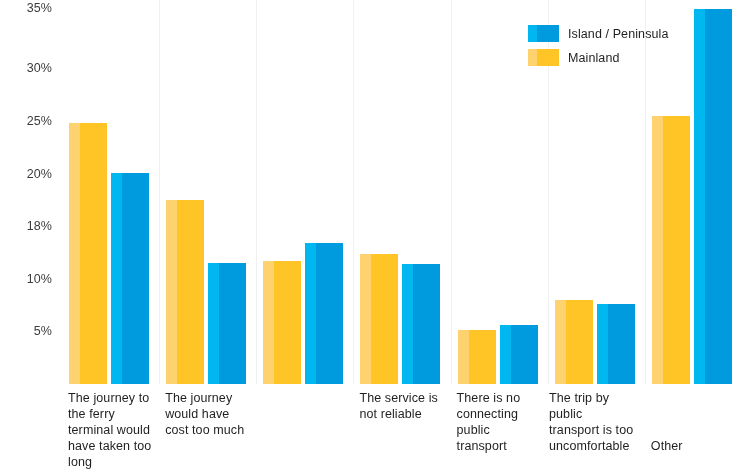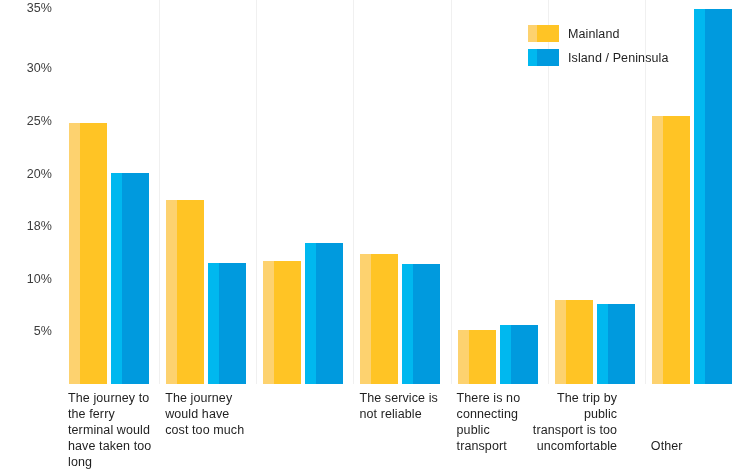--- a/index.html
+++ b/index.html
@@ -238,34 +238,34 @@
           <div class="bar-main"></div>
         </div>
       </div>
     </div>
 
   <div class="x-labels">
       <div class="x-label" style="left: 6px; width: 85.1429px;">The journey to the ferry terminal would have taken too long</div>
       <div class="x-label" style="left: 103.143px; width: 85.1429px;">The journey would have cost too much</div>
       <div class="x-label" style="left: 297.429px; width: 85.1429px;">The service is not reliable</div>
       <div class="x-label" style="left: 394.571px; width: 85.1429px;">There is no connecting public transport</div>
-      <div class="x-label" style="left: 470px; width: 85.1429px; text-align: right;">The trip by public transport is too uncomfortable</div>
+      <div class="x-label" style="left: 487px; width: 85.1429px;">The trip by public transport is too uncomfortable</div>
       <div class="x-label" style="left: 588.857px; width: 85.1429px; margin-top: 48px;">Other</div>
     </div>
 
   <div class="legend">
+      <div class="legend-row">
+        <span class="legend-swatch legend-island">
+          <span class="sw-light"></span>
+          <span class="sw-main"></span>
+        </span>
+        <span class="legend-label">Island / Peninsula</span>
+      </div>
       <div class="legend-row">
         <span class="legend-swatch legend-mainland">
           <span class="sw-light"></span>
           <span class="sw-main"></span>
         </span>
         <span class="legend-label">Mainland</span>
       </div>
-      <div class="legend-row">
-        <span class="legend-swatch legend-island">
-          <span class="sw-light"></span>
-          <span class="sw-main"></span>
-        </span>
-        <span class="legend-label">Island / Peninsula</span>
-      </div>
     </div>
 
 </div>
 
 </body></html>

